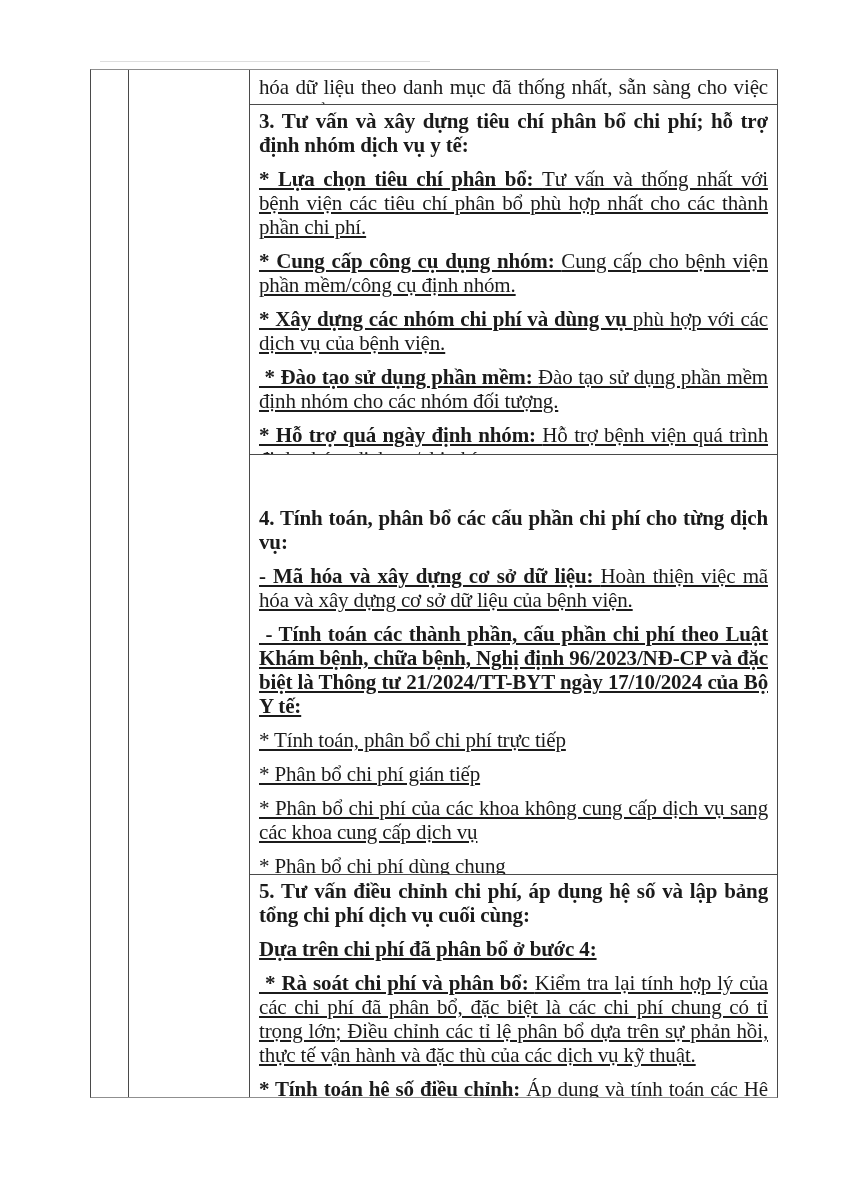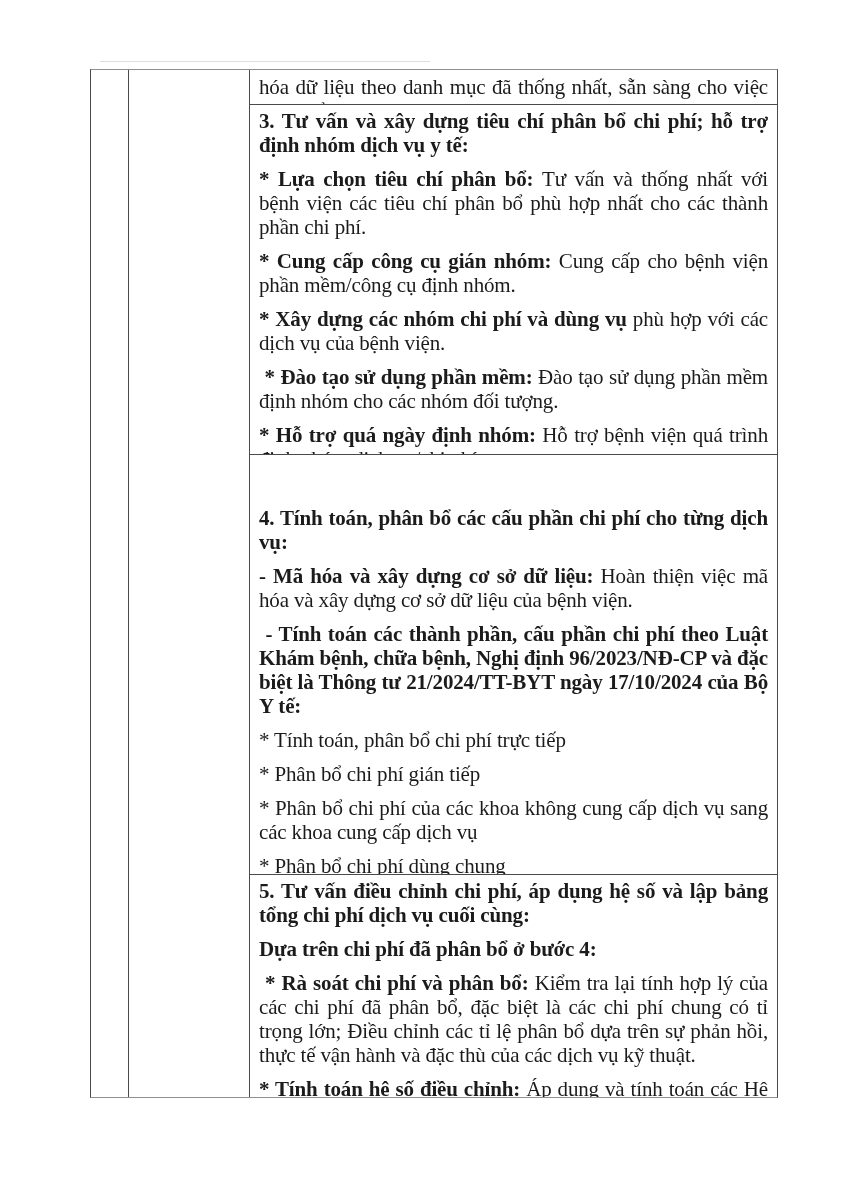--- a/index.html
+++ b/index.html
@@ -41,39 +41,39 @@
   .cell[data-row="0"]{height:35px;padding-top:5px;}
   .cell[data-row="1"]{height:350px;}
   .cell[data-row="2"]{height:373px;margin-top:47px;}
   .cell[data-row="3"]{flex:1;}
   .para{
     margin:0;
     font-size:21px;line-height:24px;
     letter-spacing:-0.15px;
     text-align:justify;
   }
-  .para + .para{margin-top:10px;}
+  .para + .para{margin-top:10px;text-decoration:underline;}
   .para b{font-weight:bold;}
 </style>
 </head>
 <body>
 
 <div class="page">
   <div class="cut-artifact"></div>
   <div class="doc-table">
     <div class="col col-1"></div>
     <div class="col col-2"></div>
     <div class="col col-3">
       <div class="cell bordered" data-row="0">
           <p class="para"><span>hóa dữ liệu theo danh mục đã thống nhất, sẵn sàng cho việc phân bổ.</span></p>
         </div>
       <div class="cell bordered" data-row="1">
           <p class="para"><b>3. Tư vấn và xây dựng tiêu chí phân bổ chi phí; hỗ trợ định nhóm dịch vụ y tế:</b></p>
           <p class="para"><b>* Lựa chọn tiêu chí phân bổ: </b><span>Tư vấn và thống nhất với bệnh viện các tiêu chí phân bổ phù hợp nhất cho các thành phần chi phí.</span></p>
-          <p class="para"><b>* Cung cấp công cụ gián nhóm: </b><span>Cung cấp cho bệnh viện phần mềm/công cụ định nhóm.</span></p>
+          <p class="para"><b>* Cung cấp công cụ dụng nhóm: </b><span>Cung cấp cho bệnh viện phần mềm/công cụ định nhóm.</span></p>
           <p class="para"><b>* Xây dựng các nhóm chi phí và dùng vụ </b><span>phù hợp với các dịch vụ của bệnh viện.</span></p>
           <p class="para"><b>&nbsp;* Đào tạo sử dụng phần mềm: </b><span>Đào tạo sử dụng phần mềm định nhóm cho các nhóm đối tượng.</span></p>
           <p class="para"><b>* Hỗ trợ quá ngày định nhóm: </b><span>Hỗ trợ bệnh viện quá trình định nhóm dịch vụ/chi phí.</span></p>
         </div>
       <div class="cell bordered" data-row="2">
           <p class="para"><b>4. Tính toán, phân bổ các cấu phần chi phí cho từng dịch vụ:</b></p>
           <p class="para"><b>- Mã hóa và xây dựng cơ sở dữ liệu: </b><span>Hoàn thiện việc mã hóa và xây dựng cơ sở dữ liệu của bệnh viện.</span></p>
           <p class="para"><b>&nbsp;- Tính toán các thành phần, cấu phần chi phí theo Luật Khám bệnh, chữa bệnh, Nghị định 96/2023/NĐ-CP và đặc biệt là Thông tư 21/2024/TT-BYT ngày 17/10/2024 của Bộ Y tế:</b></p>
           <p class="para"><span>* Tính toán, phân bổ chi phí trực tiếp</span></p>
           <p class="para"><span>* Phân bổ chi phí gián tiếp</span></p>

